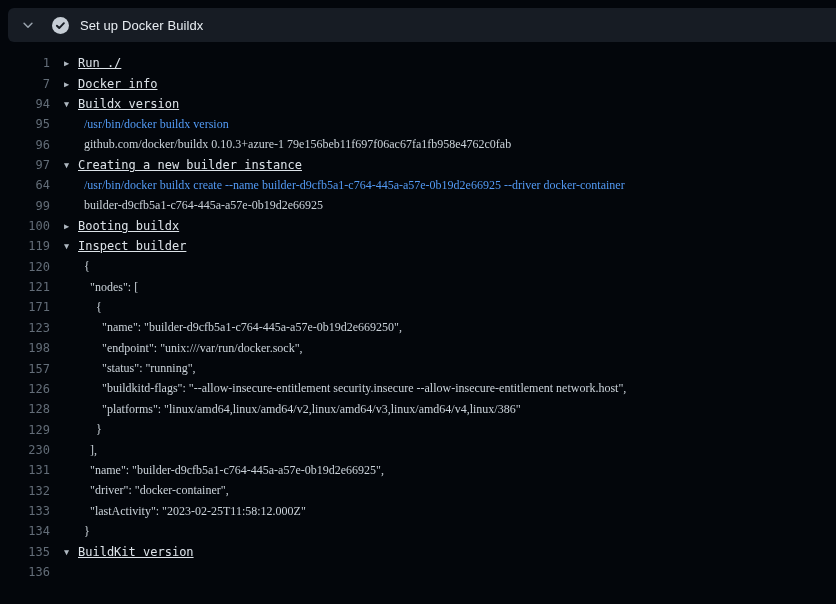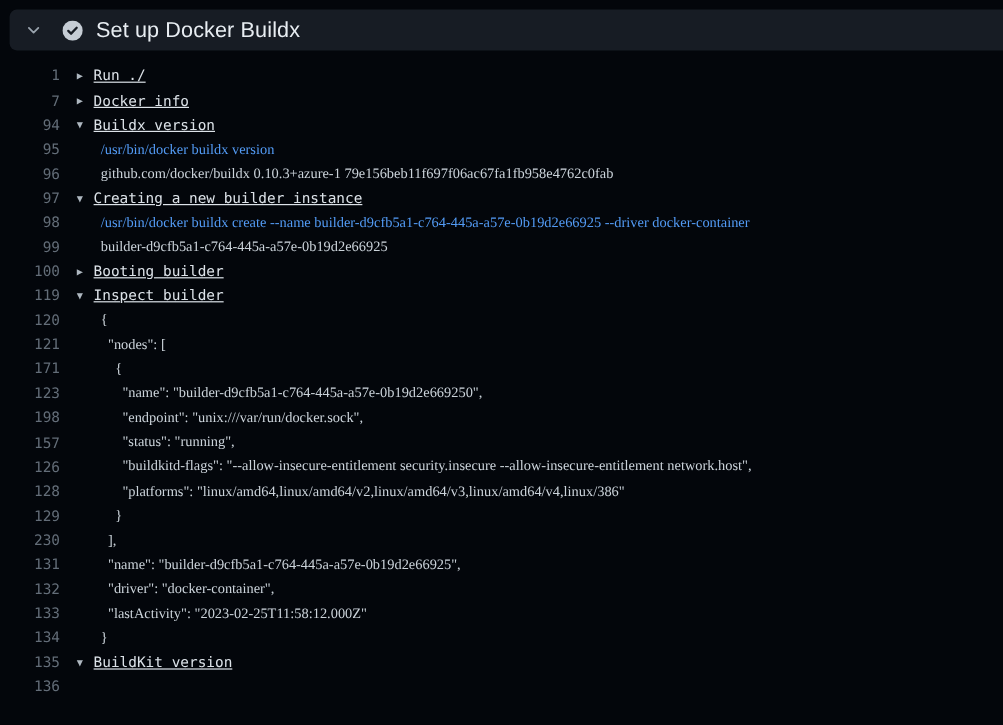--- a/index.html
+++ b/index.html
@@ -24,21 +24,21 @@
     align-items: center;
     box-sizing: border-box;
     padding-left: 13px;
     cursor: pointer;
   }
   .chevron-wrap { width: 14px; height: 14px; display: flex; align-items: center; justify-content: center; }
   .check-wrap { margin-left: 17px; width: 17px; height: 17px; display: flex; align-items: center; justify-content: center; }
   .step-title {
     margin-left: 11px;
     font-family: "Liberation Sans", sans-serif;
-    font-size: 18px;
+    font-size: 13px;
     font-weight: 500;
     color: #e8edf2;
     letter-spacing: 0.1px;
   }
 
   
   .log {
     position: absolute;
     left: 0; top: 53px;
     width: 836px;
@@ -114,30 +114,30 @@
     </div>
       <div class="row output">
       <span class="num">96</span>
       <span class="content plain"><span class="txt">github.com/docker/buildx 0.10.3+azure-1 79e156beb11f697f06ac67fa1fb958e4762c0fab</span></span>
     </div>
       <div class="row group_expanded">
       <span class="num">97</span>
       <span class="content"><span class="marker">▼</span><span class="txt">Creating a new builder instance</span></span>
     </div>
       <div class="row command">
-      <span class="num">98</span>
+      <span class="num">64</span>
       <span class="content plain cmd"><span class="txt">/usr/bin/docker buildx create --name builder-d9cfb5a1-c764-445a-a57e-0b19d2e66925 --driver docker-container</span></span>
     </div>
       <div class="row output">
       <span class="num">99</span>
       <span class="content plain"><span class="txt">builder-d9cfb5a1-c764-445a-a57e-0b19d2e66925</span></span>
     </div>
       <div class="row group_collapsed">
       <span class="num">100</span>
-      <span class="content"><span class="marker">▶</span><span class="txt">Booting builder</span></span>
+      <span class="content"><span class="marker">▶</span><span class="txt">Booting buildx</span></span>
     </div>
       <div class="row group_expanded">
       <span class="num">119</span>
       <span class="content"><span class="marker">▼</span><span class="txt">Inspect builder</span></span>
     </div>
       <div class="row output">
       <span class="num">120</span>
       <span class="content plain"><span class="txt">{</span></span>
     </div>
       <div class="row output">

